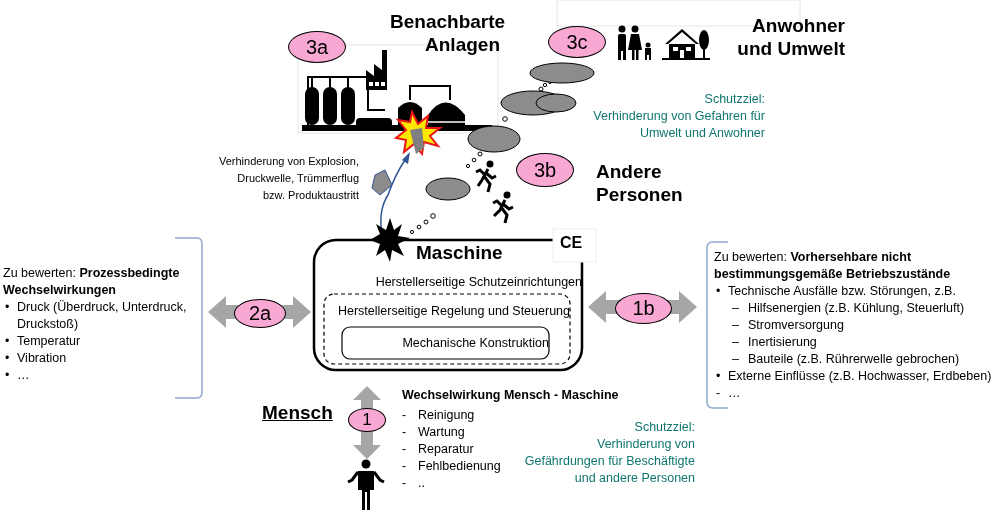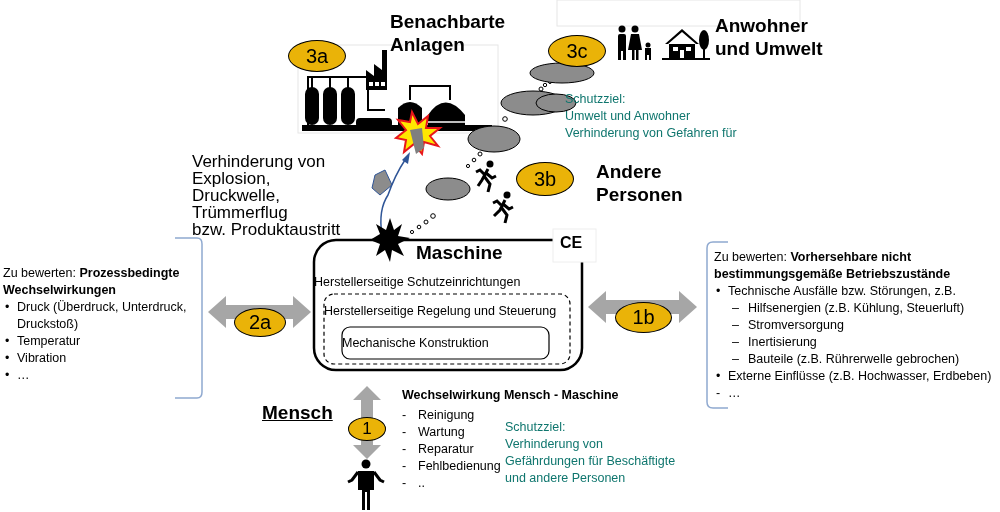--- a/index.html
+++ b/index.html
@@ -1,22 +1,22 @@
 <!DOCTYPE html>
 <html><head>
 <meta charset="utf-8">
 <style>
   html,body{margin:0;padding:0;background:#fff;}
   body{width:1000px;height:512px;position:relative;overflow:hidden;font-family:"Liberation Sans","DejaVu Sans",sans-serif;color:#000;}
   .abs{position:absolute;}
   .bold{font-weight:bold;}
   .red{color:#0f766e;}
-  .oval{position:absolute;border:1.5px solid #000;border-radius:50%;background:#eab308;display:flex;align-items:center;justify-content:center;font-size:20px;margin-top:9px;}
+  .oval{position:absolute;border:1.5px solid #000;border-radius:50%;background:#f9a8d4;display:flex;align-items:center;justify-content:center;font-size:20px;}
   .title-lg{font-size:19px;font-weight:bold;line-height:23px;}
-  .center{text-align:left;}
+  .center{text-align:right;}
   ul.bl{list-style:none;margin:0;padding:0;}
   ul.bl li{position:relative;padding-left:14px;line-height:17px;font-size:12.5px;}
   ul.bl li.b::before{content:"•";position:absolute;left:2px;}
   ul.bl li.d::before{content:"-";position:absolute;left:2px;}
   ul.bl li.sub{padding-left:34px;}
   ul.bl li.sub::before{content:"–";position:absolute;left:18px;}
 </style>
 </head>
 <body>
 
@@ -167,25 +167,25 @@
   <div>Anwohner</div>
   <div>und Umwelt</div>
 </div>
 <div class="abs title-lg" style="left:596px;top:160px;width:110px;text-align:left;">
   <div>Andere</div>
   <div>Personen</div>
 </div>
 
 <div class="abs red center" style="left:565px;top:91px;width:200px;font-size:12.5px;line-height:17px;">
   <div>Schutzziel:</div>
+  <div>Verhinderung von Gefahren für</div>
   <div>Umwelt und Anwohner</div>
-  <div>Verhinderung von Gefahren für</div>
-</div>
-
-<div class="abs center" style="left:192px;top:153px;width:180px;font-size:17px;line-height:17px;">
+</div>
+
+<div class="abs center" style="left:179px;top:153px;width:180px;font-size:11px;line-height:17px;">
   <div>Verhinderung von Explosion,</div>
   <div>Druckwelle, Trümmerflug</div>
   <div>bzw.  Produktaustritt</div>
 </div>
 
 <div class="abs bold" style="left:416px;top:242px;font-size:19px;">Maschine</div>
 <div class="abs bold" style="left:560px;top:234px;font-size:16px;">CE</div>
 <div class="abs center" style="left:314px;top:275px;width:268px;font-size:12.5px;">Herstellerseitige Schutzeinrichtungen</div>
 <div class="abs center" style="left:324px;top:304px;width:246px;font-size:12.5px;">Herstellerseitige Regelung und Steuerung</div>
 <div class="abs center" style="left:342px;top:336px;width:207px;font-size:12.5px;">Mechanische Konstruktion</div>

